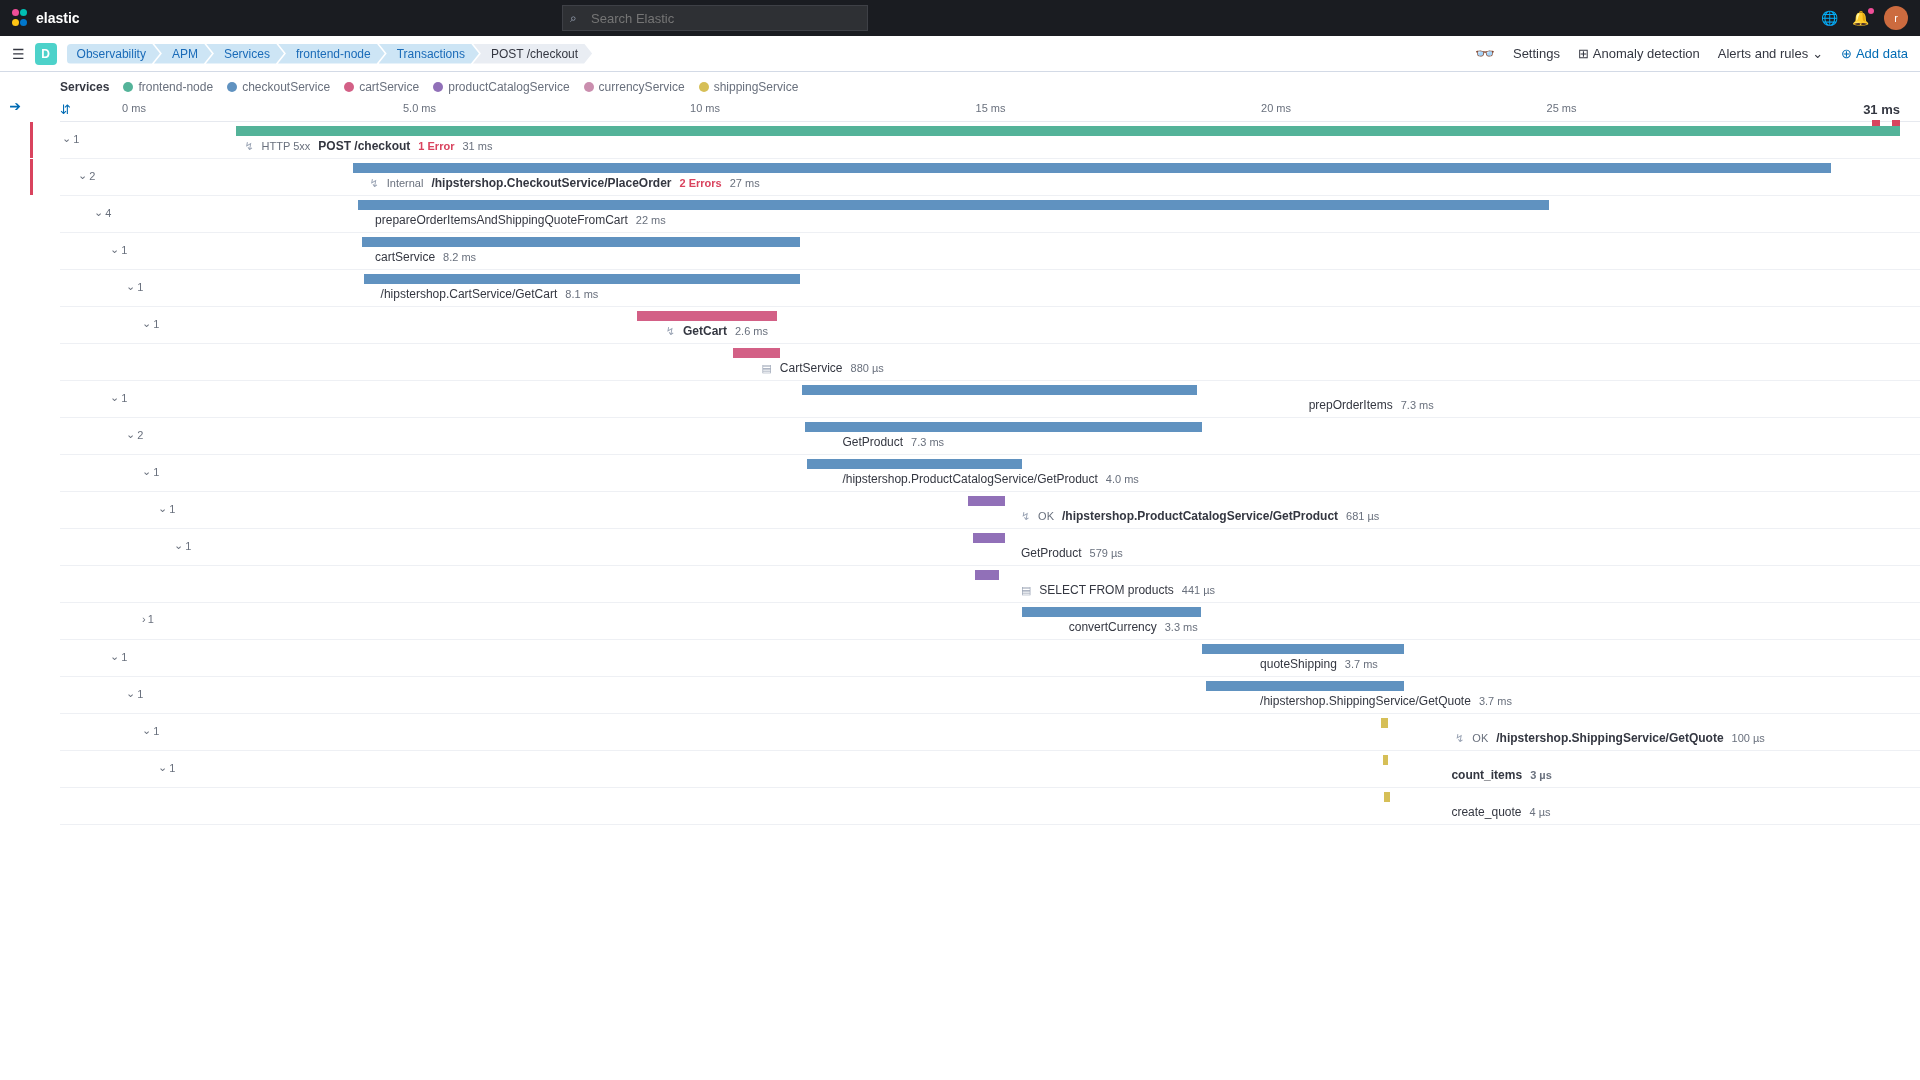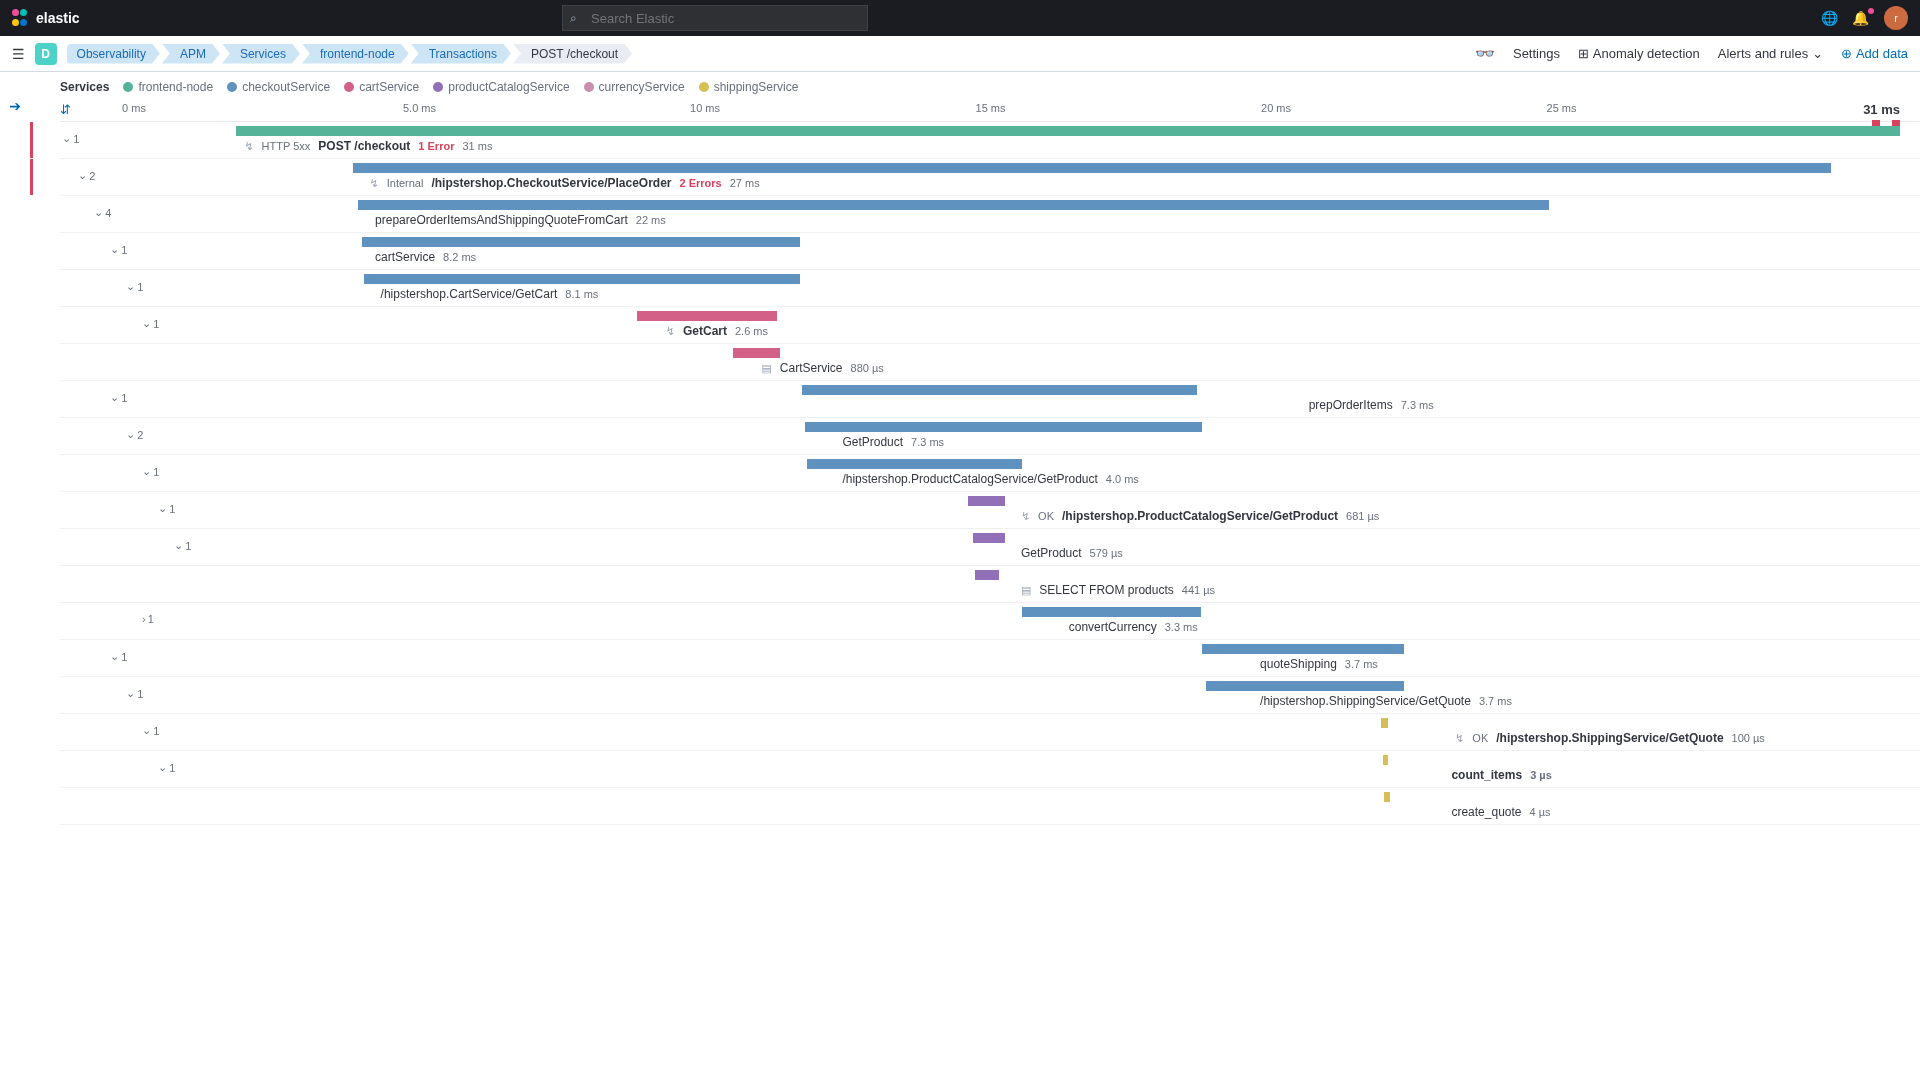--- a/index.html
+++ b/index.html
@@ -10,21 +10,21 @@
 .logo-dot{width:7px;height:7px;border-radius:50%}
 .search-wrap{flex:0 0 auto;margin:0 auto;position:relative}
 .search-box{background:#2e3034;border:1px solid #3e4046;border-radius:0;width:306px;height:26px;padding:0 10px 0 28px;color:#98a2b3;font-size:13px}
 .search-ico{position:absolute;left:8px;top:6px;color:#98a2b3;font-size:12px}
 .topbar-right{display:flex;align-items:center;gap:14px;margin-left:auto}
 .tb-icon{color:#98a2b3;cursor:pointer;position:relative}
 .avatar{width:24px;height:24px;border-radius:50%;background:#cc6b3f;color:#fff;display:flex;align-items:center;justify-content:center;font-size:11px}
 .subbar{height:36px;display:flex;align-items:center;padding:0 12px;gap:10px;border-bottom:1px solid #d3dae6}
 .hamburger{cursor:pointer;color:#343741}
 .space-badge{width:22px;height:22px;border-radius:4px;background:#4dd2ca;color:#fff;display:flex;align-items:center;justify-content:center;font-size:12px;font-weight:600}
-.crumbs{display:flex;align-items:flex-end;gap:8px}
+.crumbs{display:flex;align-items:flex-end;gap:0}
 .crumb{background:#cde5f5;color:#1a6bb8;padding:3px 14px 3px 18px;font-size:12px;position:relative;clip-path:polygon(0 0,calc(100% - 8px) 0,100% 50%,calc(100% - 8px) 100%,0 100%,8px 50%);margin-left:-6px;cursor:pointer}
 .crumb:first-child{clip-path:polygon(0 0,calc(100% - 8px) 0,100% 50%,calc(100% - 8px) 100%,0 100%);margin-left:0;border-radius:4px 0 0 4px;padding-left:10px}
 .crumb.last{background:#e9edf3;color:#343741;cursor:default}
 .subbar-right{margin-left:auto;display:flex;align-items:center;gap:18px;font-size:13px}
 .sb-link{color:#343741;cursor:pointer;display:flex;align-items:center;gap:4px}
 .sb-link.blue{color:#006bb4}
 .leftrail{position:fixed;left:0;top:72px;width:30px;padding-top:26px;text-align:center;color:#006bb4}
 .content{margin-left:30px;padding:0 0 0 30px}
 .legend-row{display:flex;align-items:center;gap:14px;padding:8px 0;font-size:12px}
 .legend-label{font-weight:600;color:#343741}

